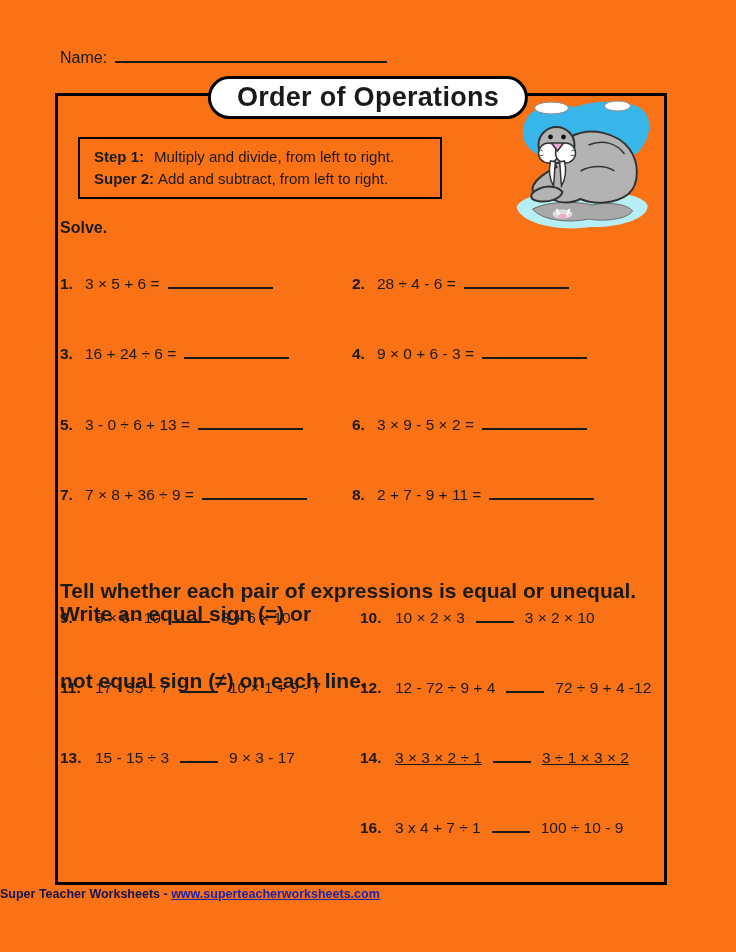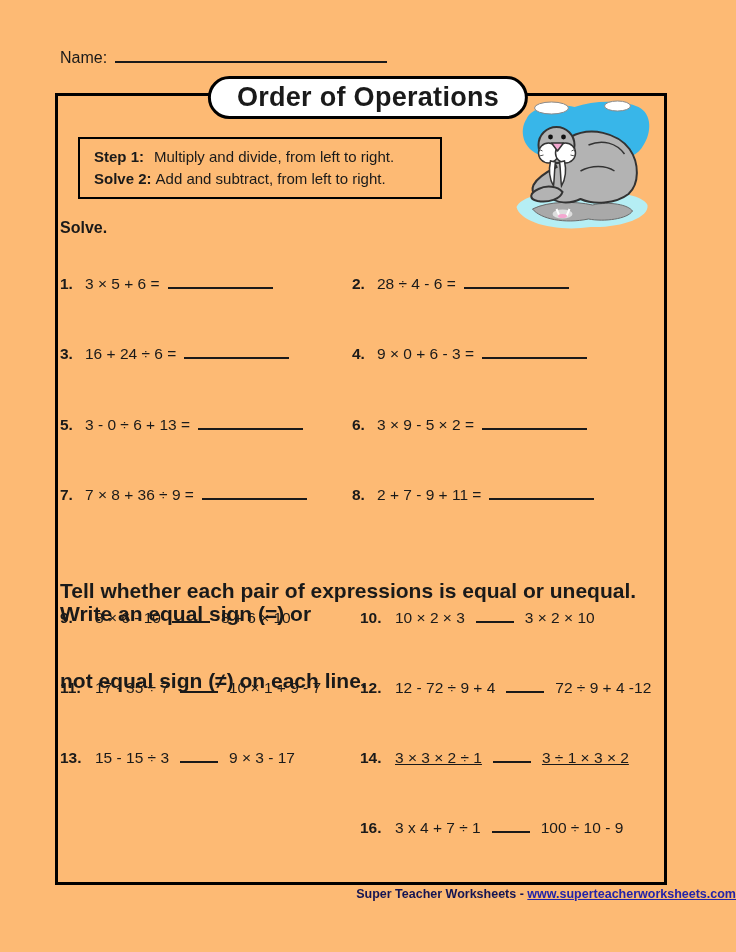--- a/index.html
+++ b/index.html
@@ -1,19 +1,19 @@
 <!DOCTYPE html>
 <html><head>
 <meta charset="utf-8">
 <style>
   html,body{margin:0;padding:0;background:#fff;}
   .page{
     position:relative;
     width:736px;height:952px;
-    background:#fdba74;
+    background:#f97316;
     font-family:"Liberation Sans", sans-serif;
     color:#1a1a1a;
     overflow:hidden;
   }
   
   .name-row{position:absolute;left:60px;top:46px;font-size:16px;white-space:nowrap;}
   .name-line{display:inline-block;width:272px;height:15px;border-bottom:2px solid #1a1a1a;margin-left:8px;}
   
   .main-box{position:absolute;left:55px;top:93px;width:612px;height:792px;border:3px solid #000;box-sizing:border-box;}
   
@@ -36,42 +36,42 @@
   
   .prow{position:absolute;white-space:nowrap;font-size:15.5px;}
   .pcol-left{left:60px;}
   .pcol-right{left:352px;}
   .pcol-right2{left:360px;}
   .pnum{font-weight:bold;display:inline-block;min-width:25px;}
   .cnum{font-weight:bold;display:inline-block;min-width:29px;margin-right:6px;}
   .pline{display:inline-block;width:105px;height:13px;border-bottom:2px solid #1a1a1a;margin-left:8px;}
   .cline{display:inline-block;width:38px;height:13px;border-bottom:2px solid #1a1a1a;margin:0 11px;}
   
-  .footer{position:absolute;left:0;top:887px;width:736px;text-align:right;font-size:12.5px;font-weight:bold;color:#141452;}
+  .footer{position:absolute;left:0;top:887px;width:736px;text-align:left;font-size:12.5px;font-weight:bold;color:#141452;}
   .footer a{color:#2323a8;text-decoration:underline;}
 </style>
 </head>
 <body>
 
 <div class="page">
 
   <div class="name-row">
     <span>Name:</span><span class="name-line"></span>
   </div>
 
   <div class="main-box"></div>
 
   <div class="title-pill">Order of Operations</div>
 
   <div class="steps-box">
     <div class="step-row">
       <span class="step-label">Step 1:</span><span>Multiply and divide, from left to right.</span>
     </div>
     <div class="step-row">
-      <span class="step-label">Solve 2:</span><span>Add and subtract, from left to right.</span>
+      <span class="step-label">Super 2:</span><span>Add and subtract, from left to right.</span>
     </div>
   </div>
 
   <svg class="walrus" viewBox="0 0 152 148" aria-hidden="true">
 
     <path d="M22,22 C28,8 55,6 70,10 C92,2 122,4 134,10 C148,17 147,36 139,48 C133,60 118,64 104,62 C80,66 52,64 36,58 C19,53 14,34 22,22 Z" fill="#38b6e9"></path>
 
     <ellipse cx="47" cy="11" rx="17" ry="6" fill="#ffffff" stroke="#8a8a8a" stroke-width="1"></ellipse>
     <ellipse cx="113" cy="9" rx="13" ry="5" fill="#ffffff" stroke="#8a8a8a" stroke-width="1"></ellipse>
 

